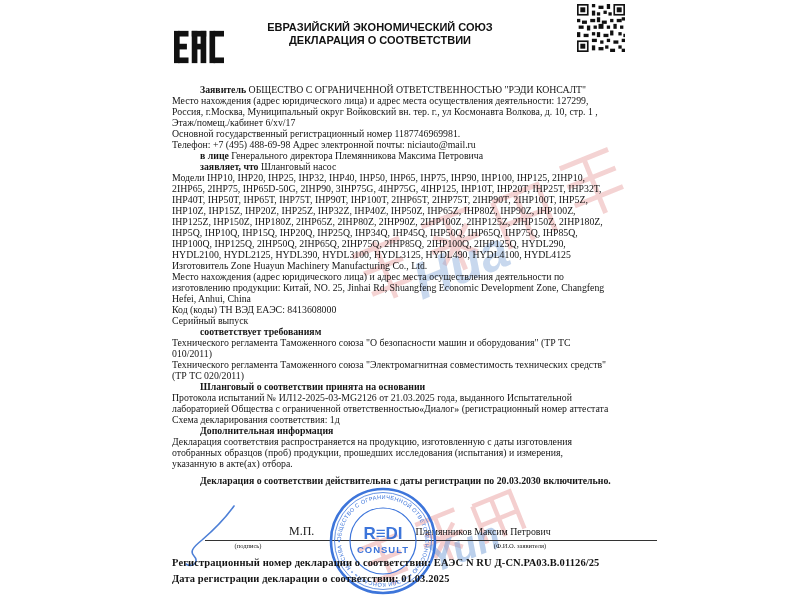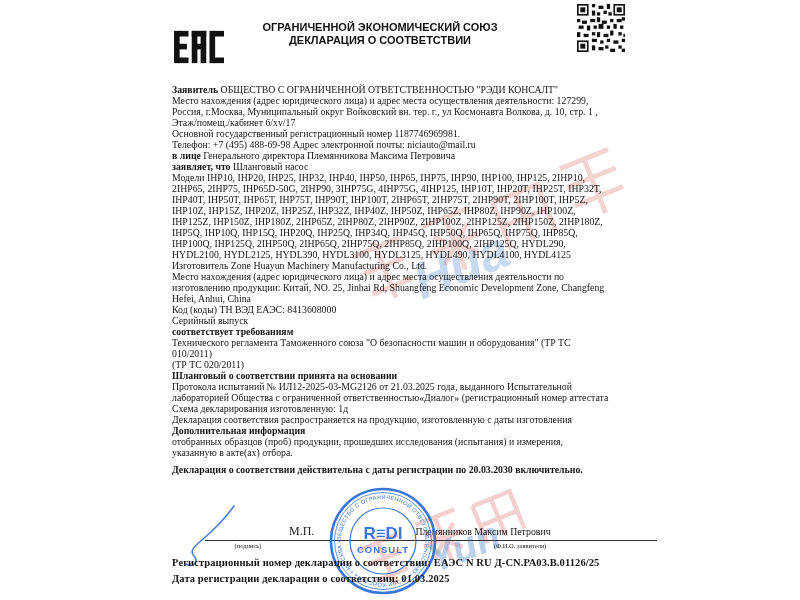--- a/index.html
+++ b/index.html
@@ -13,21 +13,21 @@
   
   .wm{position:absolute;pointer-events:none;}
   .wm-rot{transform:rotate(-22deg);}
   .wm-latin{font-family:"Liberation Sans",sans-serif;font-style:italic;font-weight:bold;}
   .wm1 .wm-latin{font-size:52px;color:rgba(125,162,214,0.42);}
   .wm2 .wm-latin{font-size:40px;color:rgba(118,160,216,0.5);}
   
   .body-lines{position:absolute;left:172px;top:84px;font-size:9.8px;line-height:11px;white-space:nowrap;}
   .bline{height:11px;}
   .bline.gap{margin-top:6px;}
-  .bline b{font-weight:bold;}
+  .bline b{font-weight:bold;margin-left:28px;}
   
   .sigline{position:absolute;left:205px;top:540px;width:452px;border-top:1px solid #333;height:0;}
   .sig-caption{position:absolute;left:212px;top:542px;width:72px;text-align:center;font-size:6.5px;color:#222;}
   .mp-label{position:absolute;left:289px;top:524px;font-size:12px;color:#222;}
   .applicant-name{position:absolute;left:392px;top:526px;width:182px;text-align:center;font-size:9.8px;}
   .applicant-caption{position:absolute;left:452px;top:542px;width:136px;text-align:center;font-size:6.5px;color:#222;}
   .sig-stroke{position:absolute;left:178px;top:494px;}
   .stamp{position:absolute;left:328px;top:486px;opacity:0.93;}
   .stamp text{font-family:"Liberation Sans",sans-serif;}
   
@@ -77,21 +77,21 @@
         <rect x="33" y="0" width="7" height="40"></rect>
       <rect x="22" y="0" width="18" height="7"></rect>
         <rect x="27" y="16" width="8" height="7"></rect>
       <rect x="44" y="0" width="7" height="40"></rect>
         <rect x="49" y="0" width="13" height="7"></rect>
       <rect x="49" y="33" width="13" height="7"></rect>
     </svg>
   </div>
 
   <div class="title-block">
-    <div>ОГРАНИЧЕННОЙ ЭКОНОМИЧЕСКИЙ СОЮЗ</div>
+    <div>ЕВРАЗИЙСКИЙ ЭКОНОМИЧЕСКИЙ СОЮЗ</div>
     <div>ДЕКЛАРАЦИЯ О СООТВЕТСТВИИ</div>
   </div>
 
   <div class="qr">
     <svg width="48" height="48" viewBox="0 0 29 29">
       <g fill="#111">
         <rect x="0" y="0" width="7" height="7"></rect>
           <rect x="22" y="0" width="7" height="7"></rect>
           <rect x="0" y="22" width="7" height="7"></rect>
         <rect x="1" y="1" width="5" height="5" fill="#fff"></rect>
@@ -164,27 +164,28 @@
       <div class="bline"><span>HYDL2100, HYDL2125, HYDL390, HYDL3100, HYDL3125, HYDL490, HYDL4100, HYDL4125</span></div>
       <div class="bline"><span>Изготовитель Zone Huayun Machinery Manufacturing Co., Ltd.</span></div>
       <div class="bline"><span>Место нахождения (адрес юридического лица) и адрес места осуществления деятельности по</span></div>
       <div class="bline"><span>изготовлению продукции: Китай, NO. 25, Jinhai Rd, Shuangfeng Economic Development Zone, Changfeng</span></div>
       <div class="bline"><span>Hefei, Anhui, China</span></div>
       <div class="bline"><span>Код (коды) ТН ВЭД ЕАЭС: 8413608000</span></div>
       <div class="bline"><span>Серийный выпуск</span></div>
       <div class="bline"><b>соответствует требованиям</b></div>
       <div class="bline"><span>Технического регламента Таможенного союза "О безопасности машин и оборудования" (ТР ТС</span></div>
       <div class="bline"><span>010/2011)</span></div>
+      <div class="bline"><span>Технического регламента Таможенного союза "Электромагнитная совместимость технических средств"</span></div>
       <div class="bline"><span>(ТР ТС 020/2011)</span></div>
       <div class="bline"><b>Шланговый о соответствии принята на основании</b></div>
       <div class="bline"><span>Протокола испытаний № ИЛ12-2025-03-MG2126 от 21.03.2025 года, выданного Испытательной</span></div>
       <div class="bline"><span>лабораторией Общества с ограниченной ответственностью«Диалог» (регистрационный номер аттестата</span></div>
-      <div class="bline"><span>Схема декларирования изготовленную: 1д</span></div>
+      <div class="bline"><span>Схема декларирования соответствия: 1д</span></div>
+      <div class="bline"><b>Дополнительная информация</b></div>
       <div class="bline"><span>Декларация соответствия распространяется на продукцию, изготовленную с даты изготовления</span></div>
-      <div class="bline"><b>Дополнительная информация</b></div>
       <div class="bline"><span>отобранных образцов (проб) продукции, прошедших исследования (испытания) и измерения,</span></div>
       <div class="bline"><span>указанную в акте(ах) отбора.</span></div>
       <div class="bline gap"><b>Декларация о соответствии действительна с даты регистрации по 20.03.2030 включительно.</b></div>
     </div>
 
   <div class="sig-stroke">
     <svg width="90" height="78" viewBox="0 0 90 78">
       <path d="M8 70 C14 74 22 68 16 62 C12 58 14 54 24 46 C38 34 46 26 56 12" stroke="#4d7fd6" stroke-width="1.6" fill="none" stroke-linecap="round"></path>
     </svg>
   </div>

